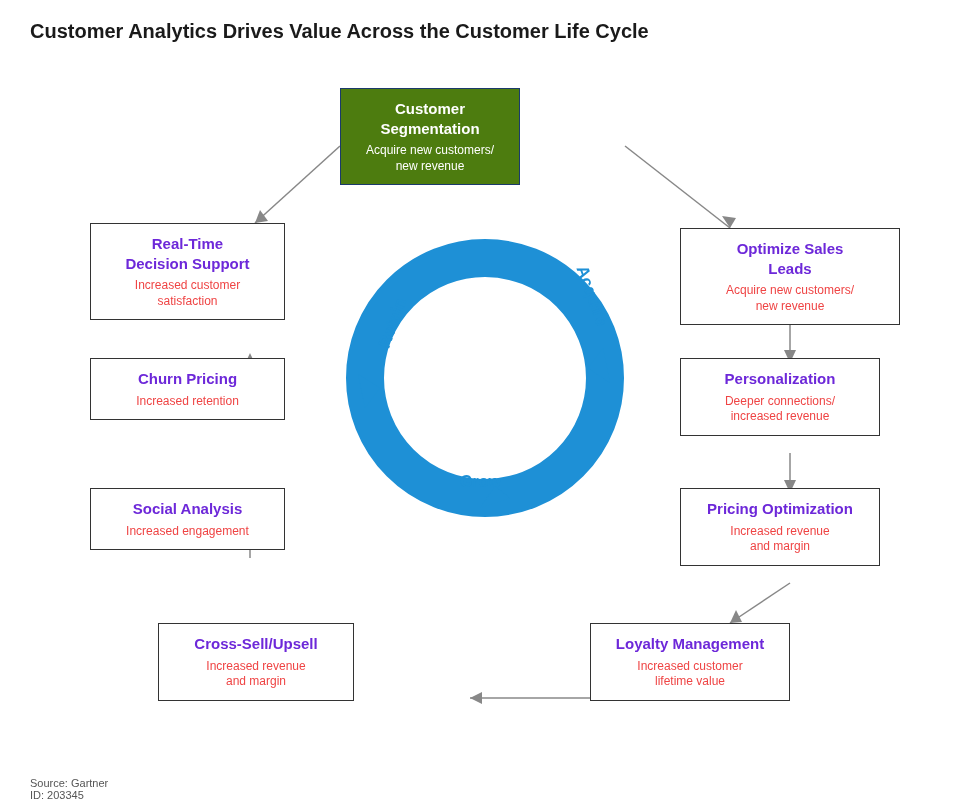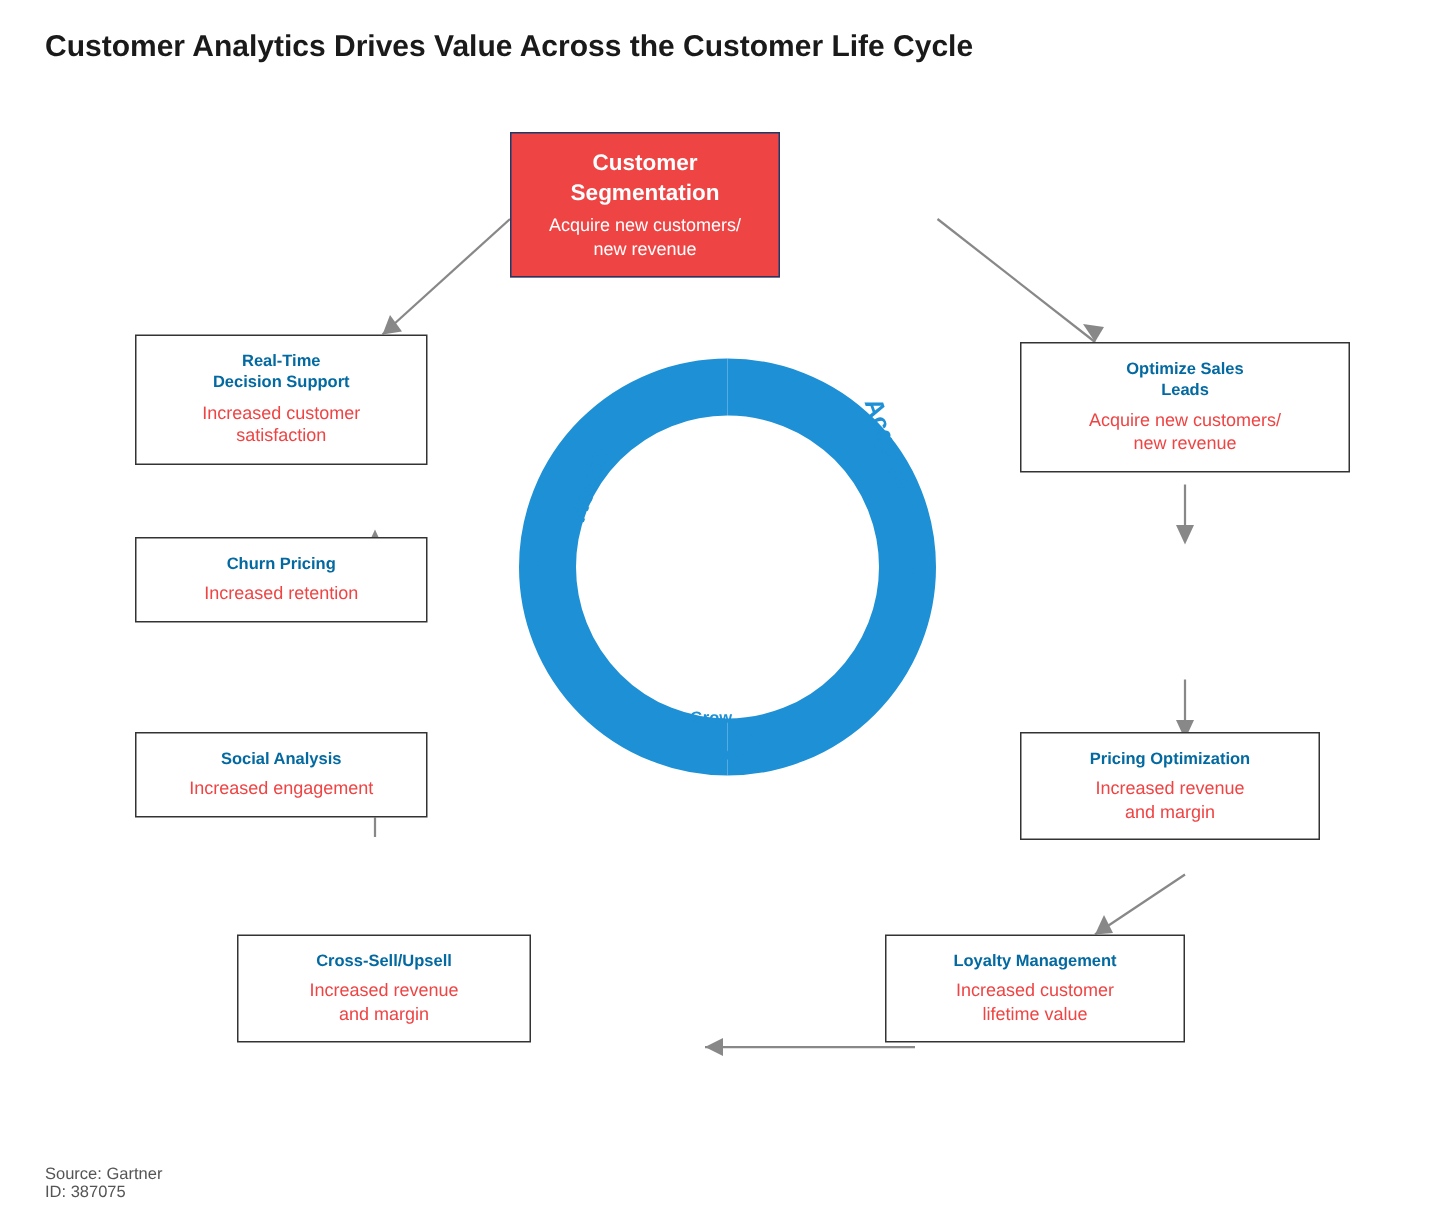--- a/index.html
+++ b/index.html
@@ -32,32 +32,32 @@
     
     .box {
       position: absolute;
       border: 1.5px solid #333;
       background: #fff;
       text-align: center;
       padding: 10px 12px;
     }
     .box-title {
       font-weight: bold;
-      font-size: 11px;
-      color: #0369a1;
+      font-size: 15px;
+      color: #6d28d9;
       line-height: 1.3;
       margin-bottom: 5px;
     }
     .box-sub {
       font-size: 12px;
       color: #ef4444;
       line-height: 1.3;
     }
     .box-dark {
-      background: #ef4444;
+      background: #4d7c0f;
       border: 1.5px solid #1b3a6b;
     }
     .box-dark .box-title {
       color: #fff;
       font-size: 15px;
     }
     .box-dark .box-sub {
       color: #fff;
     }
     
@@ -144,20 +144,24 @@
     <div class="box box-dark" style="left: 310px; top: 30px; width: 180px;">
       <div class="box-title">Customer<br>Segmentation</div>
       <div class="box-sub">Acquire new customers/<br>new revenue</div>
     </div>
 
     <div class="box" style="left: 650px; top: 170px; width: 220px;">
       <div class="box-title">Optimize Sales<br>Leads</div>
       <div class="box-sub">Acquire new customers/<br>new revenue</div>
     </div>
 
+    <div class="box" style="left: 650px; top: 300px; width: 200px;">
+      <div class="box-title">Personalization</div>
+      <div class="box-sub">Deeper connections/<br>increased revenue</div>
+    </div>
 
     <div class="box" style="left: 650px; top: 430px; width: 200px;">
       <div class="box-title">Pricing Optimization</div>
       <div class="box-sub">Increased revenue<br>and margin</div>
     </div>
 
     <div class="box" style="left: 560px; top: 565px; width: 200px;">
       <div class="box-title">Loyalty Management</div>
       <div class="box-sub">Increased customer<br>lifetime value</div>
     </div>
@@ -178,26 +182,26 @@
     </div>
 
     <div class="box" style="left: 60px; top: 165px; width: 195px;">
       <div class="box-title">Real-Time<br>Decision Support</div>
       <div class="box-sub">Increased customer<br>satisfaction</div>
     </div>
 
     <div class="arrow-label" style="left: 530px; top: 228px; transform: rotate(70deg); font-size:17px;">
       <span>Acquire</span>
     </div>
-    <div class="arrow-label" style="left: 430px; top: 415px; font-size:11px;">
+    <div class="arrow-label" style="left: 430px; top: 415px; font-size:16px;">
       <span>Grow</span>
     </div>
     <div class="arrow-label" style="left: 337px; top: 255px; transform: rotate(-70deg); font-size:17px;">
       <span>Retain</span>
     </div>
 
   </div>
 
   <div class="footer">
     <div>Source: Gartner</div>
-    <div>ID: 387075</div>
+    <div>ID: 203345</div>
   </div>
 </div>
 
 </body></html>

